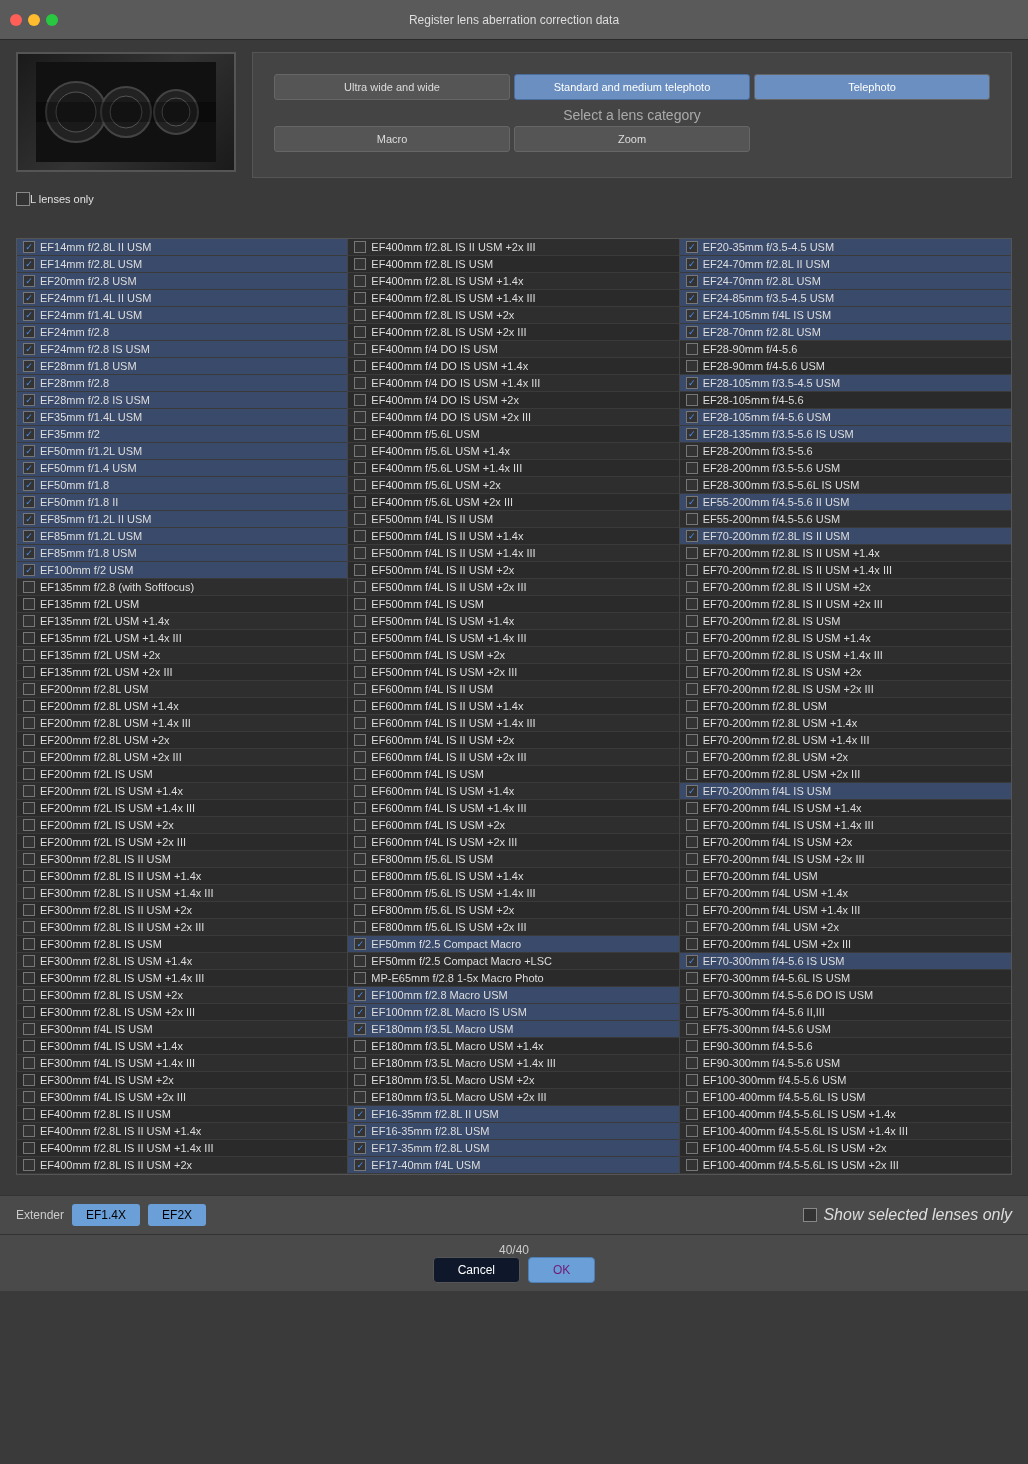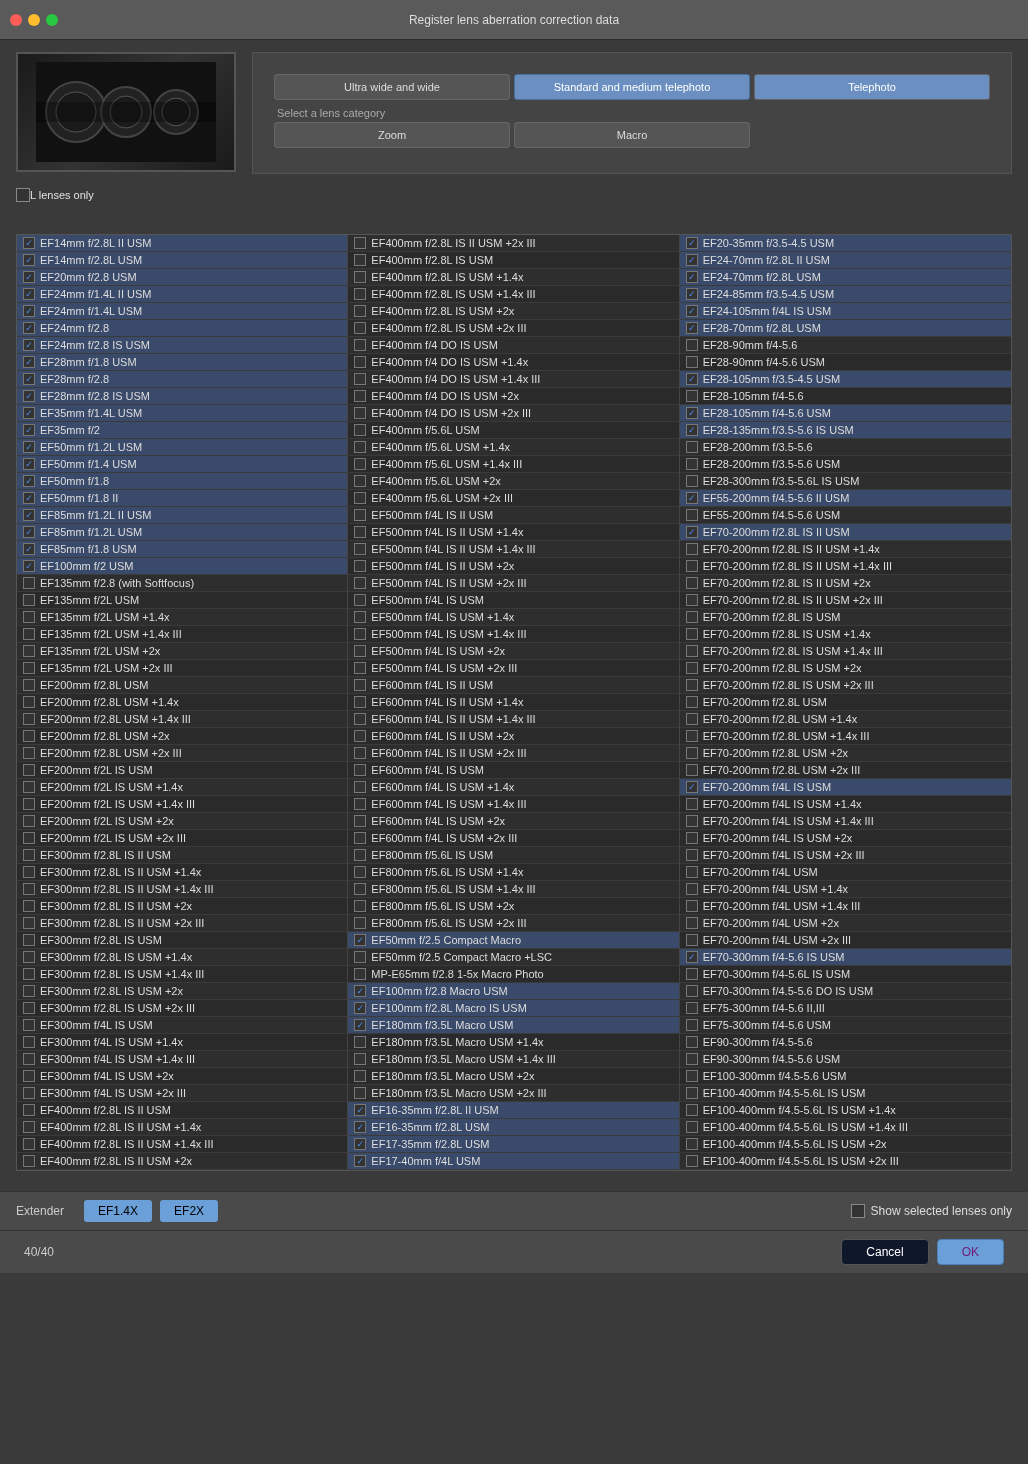--- a/index.html
+++ b/index.html
@@ -86,22 +86,23 @@
     .category-btn.active {
       background: #6a8fc0;
       color: white;
       border-color: #4a6fa0;
     }
     .category-btn.telephoto {
       background: #6a8fc0;
       color: white;
     }
     .select-label {
+      text-align: center;
       color: #aaa;
-      font-size: 11px;
+      font-size: 14px;
       padding: 3px;
     }
     .l-lenses-row {
       display: flex;
       align-items: center;
       gap: 0;
       margin-bottom: 32px;
     }
     .checkbox-custom {
       width: 14px; height: 14px;
@@ -173,46 +174,48 @@
       background: #4a4a4a;
       border-top: 1px solid #333;
       padding: 8px 16px;
       display: flex;
       align-items: center;
       gap: 8px;
     }
     .extender-label {
       color: #ccc;
       font-size: 12px;
-      margin-right: 12px;
+      margin-right: 0;
     }
     .extender-btn {
       background: #6a9fd8;
       color: #000000;
       border: none;
       padding: 4px 14px;
       font-size: 12px;
       cursor: pointer;
       border-radius: 3px;
     }
     .show-selected {
       margin-left: auto;
       display: flex;
       align-items: center;
       gap: 6px;
       color: #ddd;
-      font-size: 12px;
+      font-size: 16px;
+      font-style: italic;
     }
     .footer-bar {
       background: #4a4a4a;
       border-top: 1px solid #333;
-      padding: 8px 24px;
+      padding: 8px 32px;
       display: flex;
       align-items: center;
       justify-content: space-between;
+      flex-direction: column;
     }
     .count-label {
       color: #ccc;
       font-size: 12px;
     }
     .footer-buttons {
       display: flex;
       gap: 8px;
     }
     .footer-btn {
@@ -261,22 +264,22 @@
       </div>
     </div>
     <div class="category-grid">
       <div class="category-row">
         <div class="category-btn">Ultra wide and wide</div>
         <div class="category-btn active">Standard and medium telephoto</div>
         <div class="category-btn telephoto">Telephoto</div>
       </div>
       <div class="select-label">Select a lens category</div>
       <div class="category-row">
+        <div class="category-btn">Macro</div>
         <div class="category-btn">Zoom</div>
-        <div class="category-btn">Macro</div>
         <div class="category-btn" style="background:transparent;border-color:transparent;"></div>
       </div>
     </div>
   </div>
 
   <div class="l-lenses-row">
     <div class="checkbox-custom"></div>
     <span>L lenses only</span>
   </div>
 

